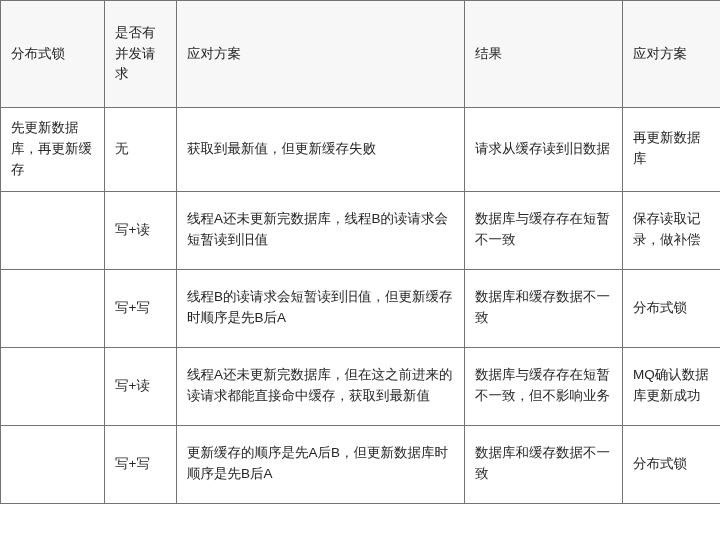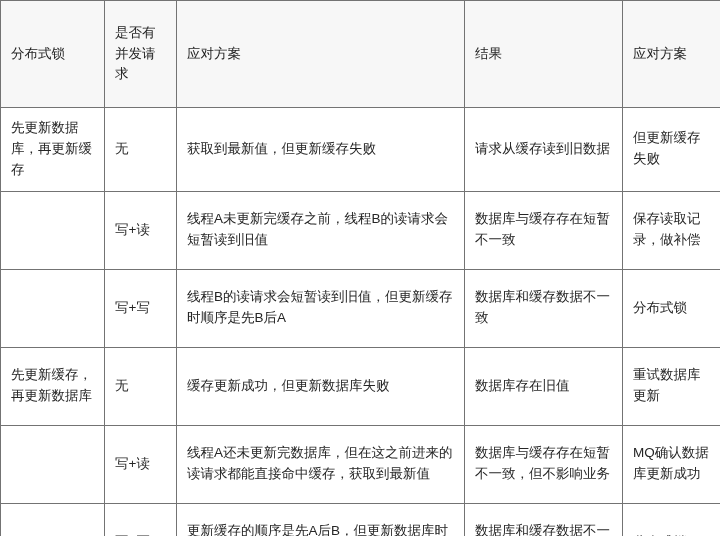--- a/index.html
+++ b/index.html
@@ -66,42 +66,35 @@
       <th>结果</th>
       <th>应对方案</th>
     </tr>
   </thead>
   <tbody>
     <tr class="rowtall">
       <td>先更新数据库，再更新缓存</td>
       <td>无</td>
       <td>获取到最新值，但更新缓存失败</td>
       <td>请求从缓存读到旧数据</td>
-      <td>但更新缓存失败</td>
+      <td>再更新数据库</td>
     </tr>
     <tr class="rowtall">
       <td></td>
       <td>写+读</td>
-      <td>线程A未更新完缓存之前，线程B的读请求会短暂读到旧值</td>
+      <td>线程A还未更新完数据库，线程B的读请求会短暂读到旧值</td>
       <td>数据库与缓存存在短暂不一致</td>
       <td>保存读取记录，做补偿</td>
     </tr>
     <tr class="rowtall">
       <td></td>
       <td>写+写</td>
       <td>线程B的读请求会短暂读到旧值，但更新缓存时顺序是先B后A</td>
       <td>数据库和缓存数据不一致</td>
       <td>分布式锁</td>
-    </tr>
-    <tr class="rowtall">
-      <td>先更新缓存，再更新数据库</td>
-      <td>无</td>
-      <td>缓存更新成功，但更新数据库失败</td>
-      <td>数据库存在旧值</td>
-      <td>重试数据库更新</td>
     </tr>
     <tr class="rowtall">
       <td></td>
       <td>写+读</td>
       <td>线程A还未更新完数据库，但在这之前进来的读请求都能直接命中缓存，获取到最新值</td>
       <td>数据库与缓存存在短暂不一致，但不影响业务</td>
       <td>MQ确认数据库更新成功</td>
     </tr>
     <tr class="rowtall">
       <td></td>

